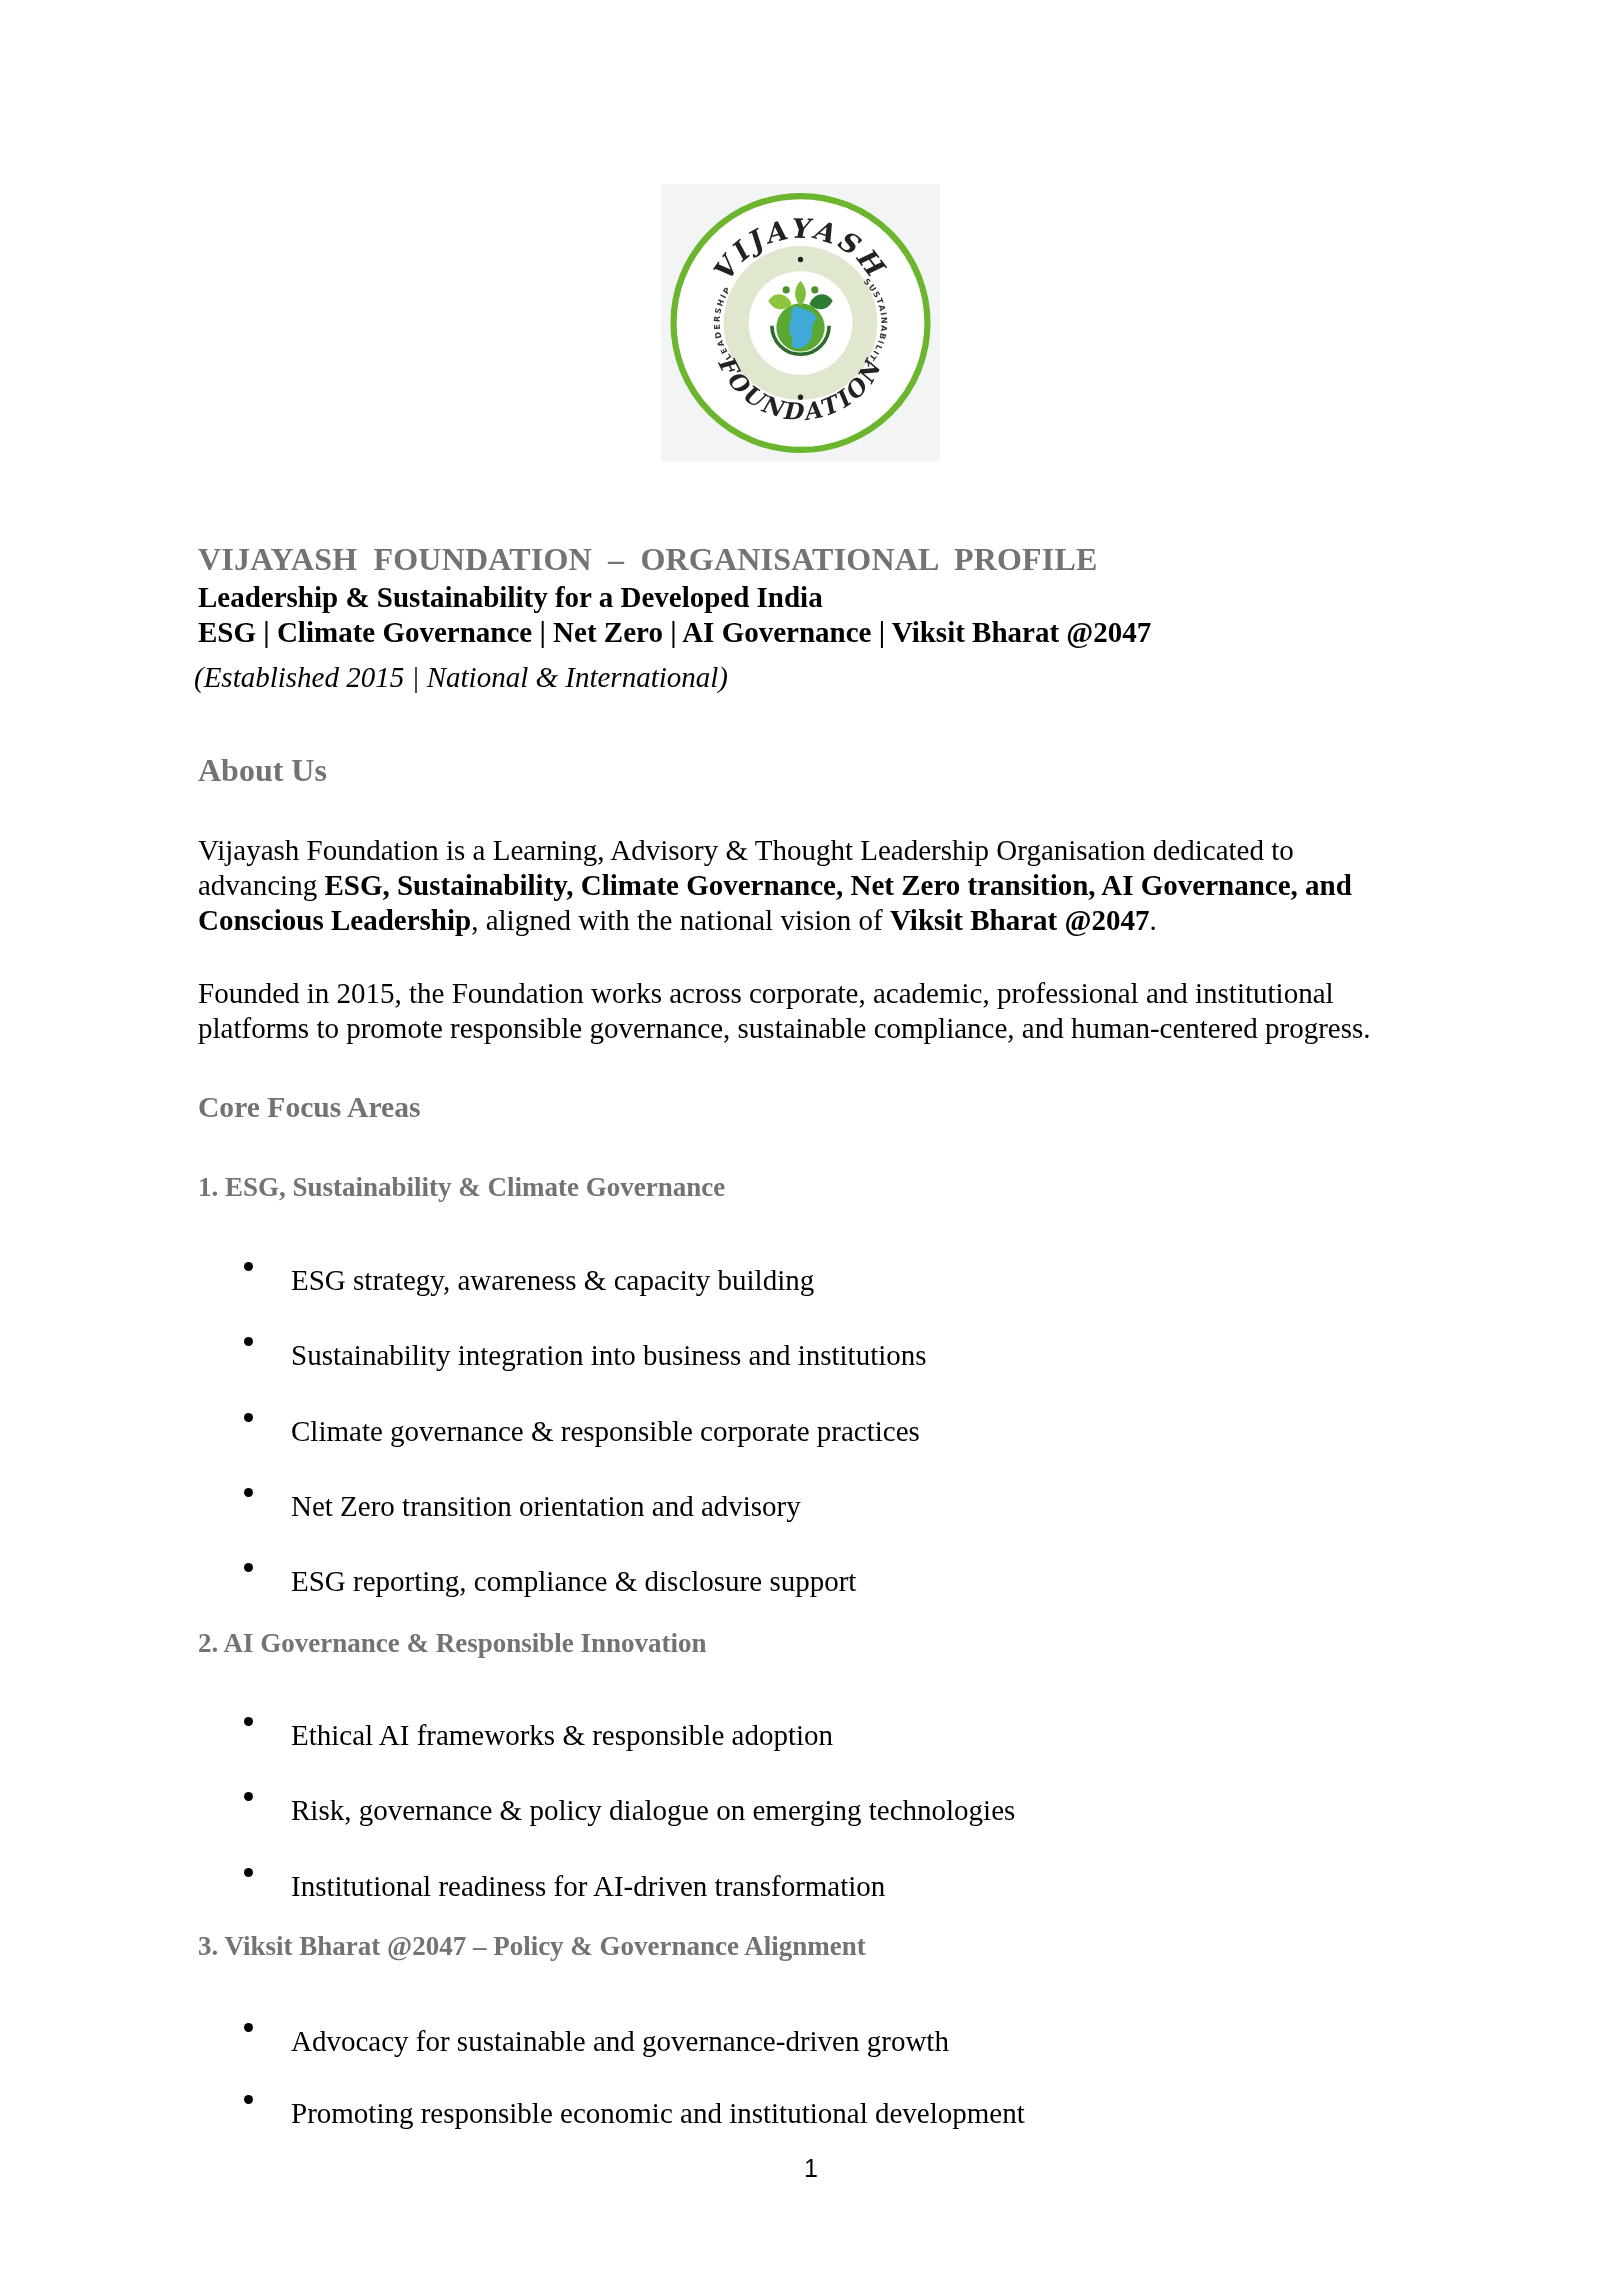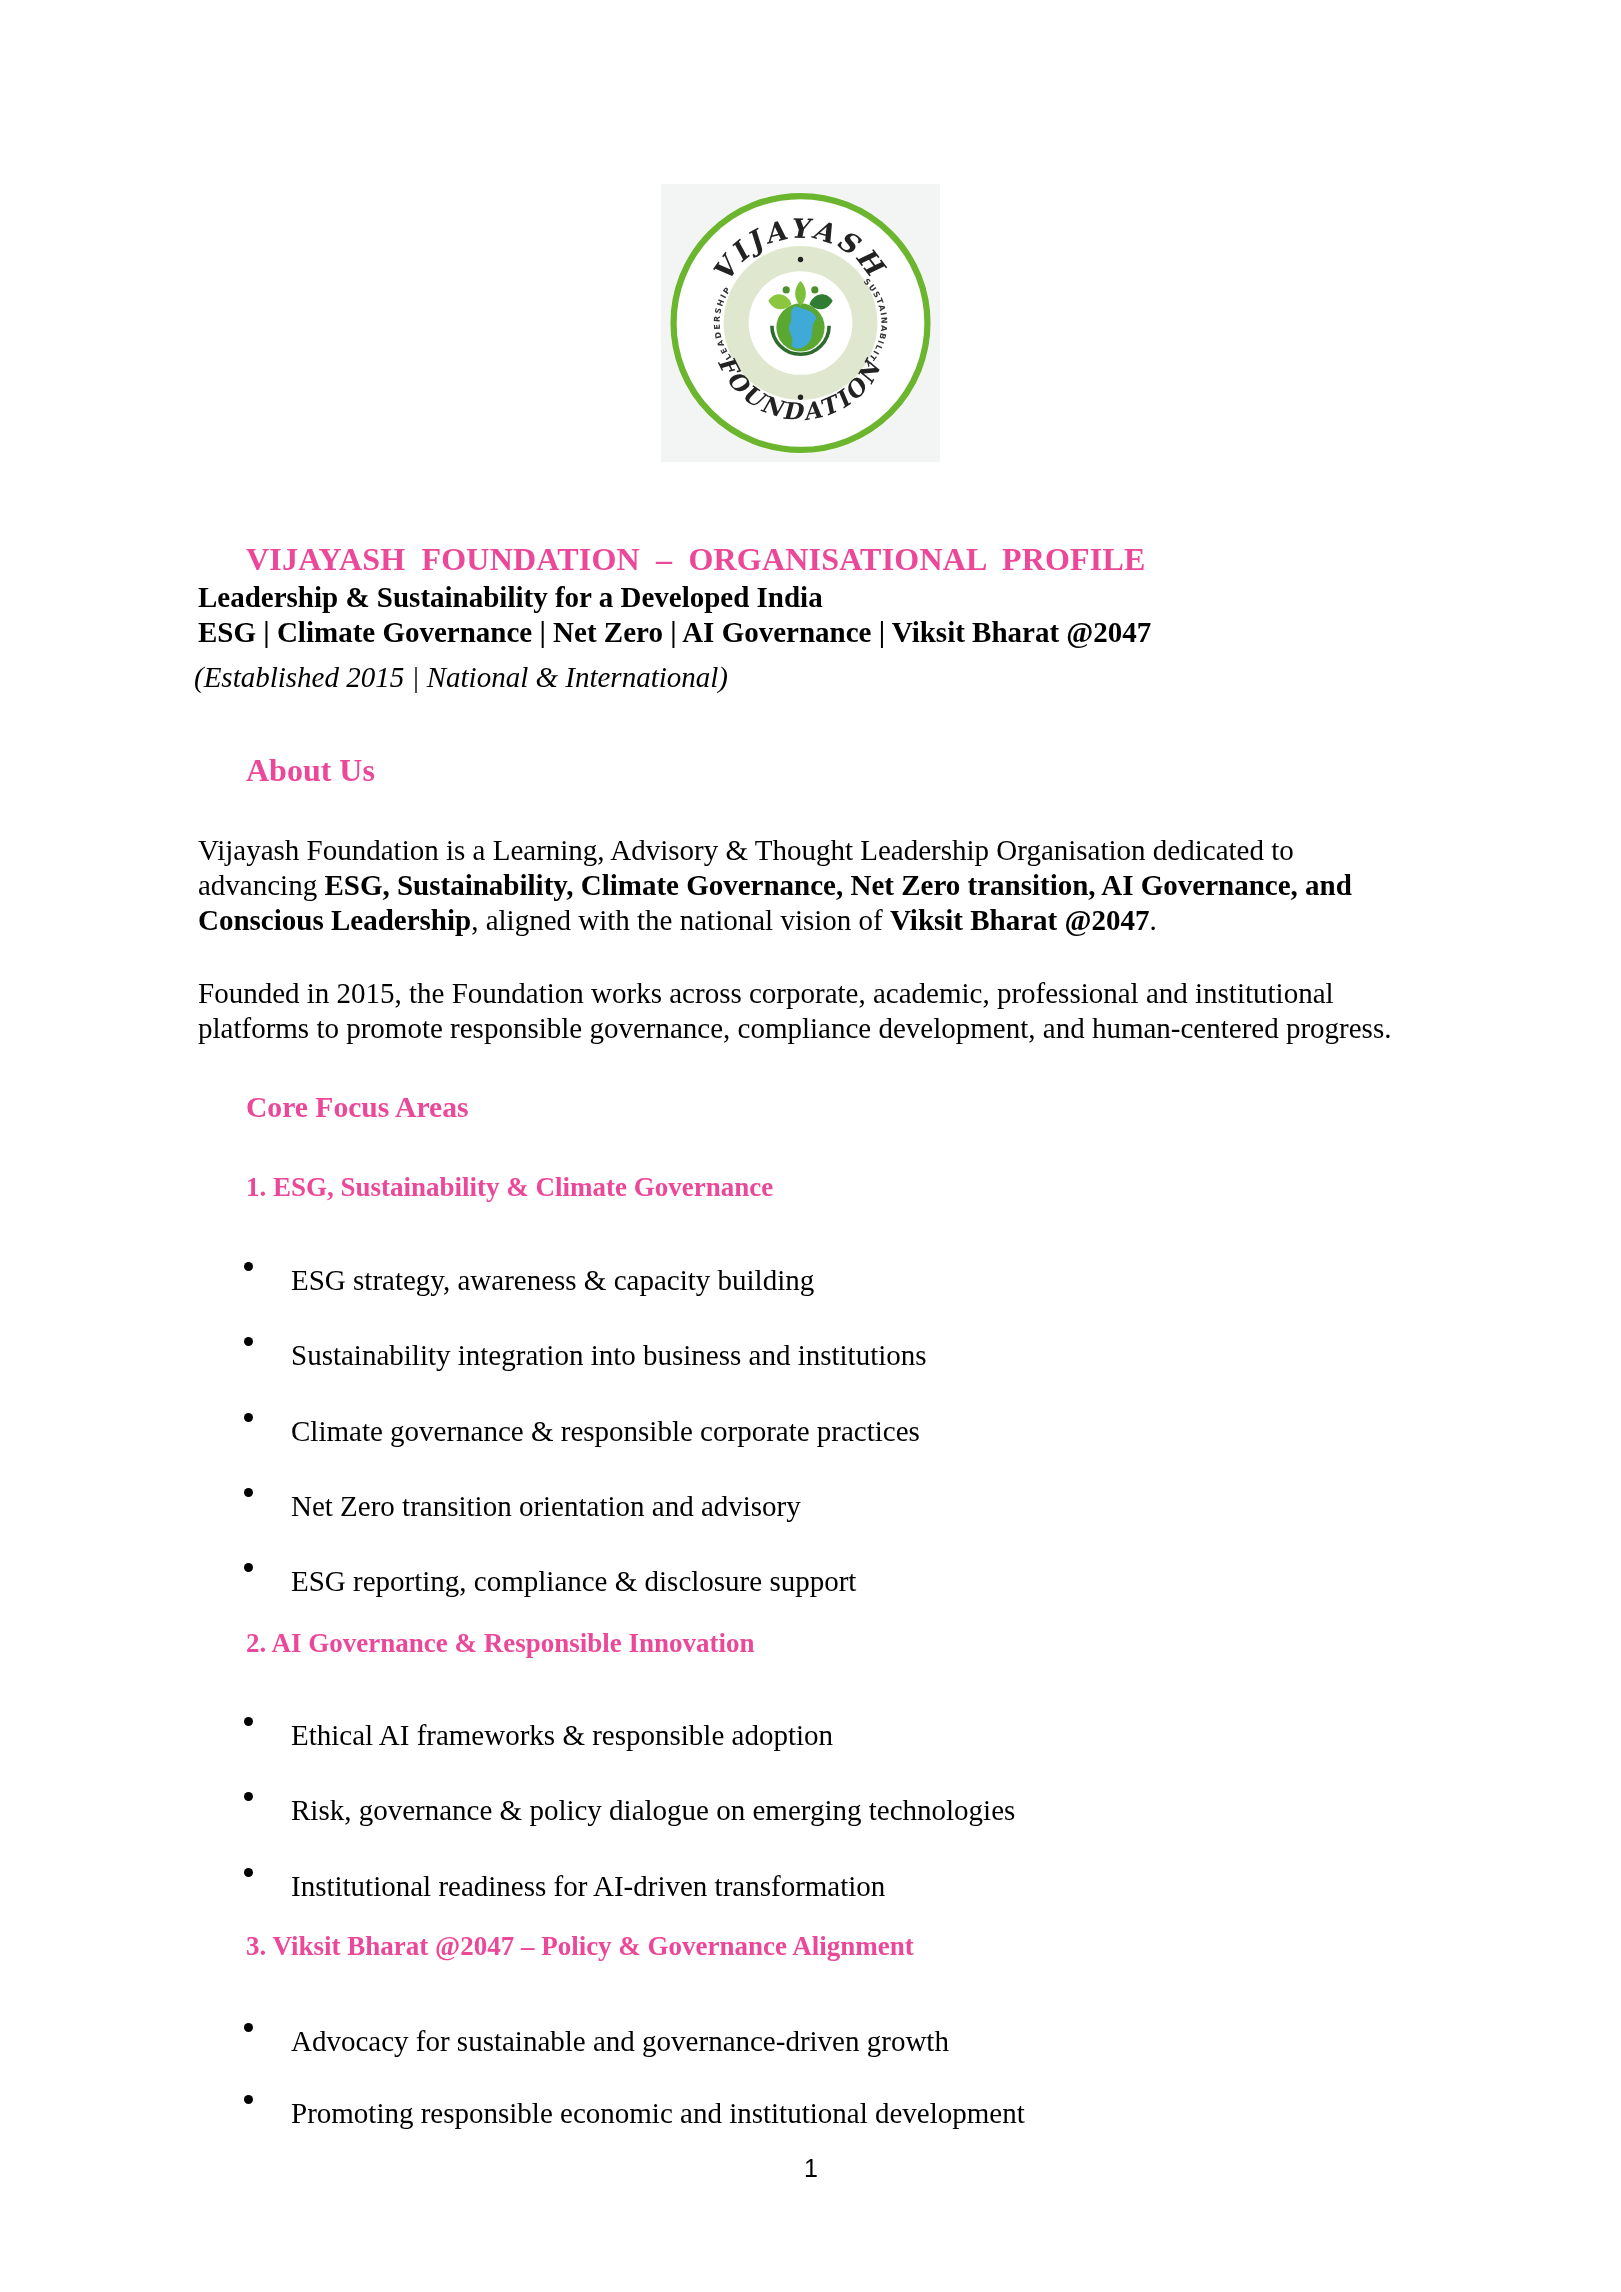--- a/index.html
+++ b/index.html
@@ -1,19 +1,19 @@
 <!DOCTYPE html>
 <html style="font-size:14.3px"><head>
 <meta charset="utf-8">
 <style>
   html, body { margin: 0; padding: 0; background: #ffffff; }
   body { width: 1622px; height: 2293px; position: relative; overflow: hidden;
          font-family: "Liberation Serif", "DejaVu Serif", serif; color: #000; }
   .abs { position: absolute; white-space: nowrap; }
-  .green { color: #ec4899; margin-left: 48px; }
+  .green { color: #737373; }
 
   
   #logo { position: absolute; left: 661px; top: 184px; width: 279px; height: 278px; background: #f3f5f4; }
   #logo svg { display: block; width: 279px; height: 278px; }
 
   
   #doc-title { left: 198px; top: 543px; font-size: 32px; line-height: 32px; font-weight: bold; word-spacing: 8px; letter-spacing: 0.2px; }
   #doc-tagline { left: 198px; top: 583px; font-size: 29px; line-height: 29px; font-weight: bold; }
   #doc-keywords { left: 198px; top: 618px; font-size: 29px; line-height: 29px; font-weight: bold; }
   #doc-established { left: 194px; top: 663px; font-size: 29px; line-height: 29px; font-style: italic; }
@@ -75,21 +75,21 @@
   </svg>
 </div>
 
 <div id="doc-title" class="abs green">VIJAYASH  FOUNDATION  –  ORGANISATIONAL  PROFILE</div>
 <div id="doc-tagline" class="abs">Leadership &amp; Sustainability for a Developed India</div>
 <div id="doc-keywords" class="abs">ESG | Climate Governance | Net Zero | AI Governance | Viksit Bharat @2047</div>
 <div id="doc-established" class="abs">(Established 2015 | National &amp; International)</div>
 
 <div class="abs green h-section" style="left:198px; top:754px;text-align:right;">About Us</div>
 <div class="para" style="top:833px; width:1191px;"><span>Vijayash Foundation is a Learning, Advisory &amp; Thought Leadership Organisation dedicated to advancing </span><b>ESG, Sustainability, Climate Governance, Net Zero transition, AI Governance, and Conscious Leadership</b><span>, aligned with the national vision of </span><b>Viksit Bharat @2047</b><span>.</span></div>
-<div class="para" style="top:976px; width:1236px;">Founded in 2015, the Foundation works across corporate, academic, professional and institutional platforms to promote responsible governance, compliance development, and human-centered progress.</div>
+<div class="para" style="top:976px; width:1236px;">Founded in 2015, the Foundation works across corporate, academic, professional and institutional platforms to promote responsible governance, sustainable compliance, and human-centered progress.</div>
 
 <div class="abs green h-section" style="left:198px; top:1093px; font-size:29.6px; line-height:29.6px;">Core Focus Areas</div>
 
 <div class="abs green h-num" style="left:198px; top:1172px;">1. ESG, Sustainability &amp; Climate Governance</div>
 <div class="bullet-item" style="top:1250px;">
     <span class="dot"></span>
     <span class="txt">ESG strategy, awareness &amp; capacity building</span>
   </div>
 <div class="bullet-item" style="top:1325px;">
     <span class="dot"></span>

